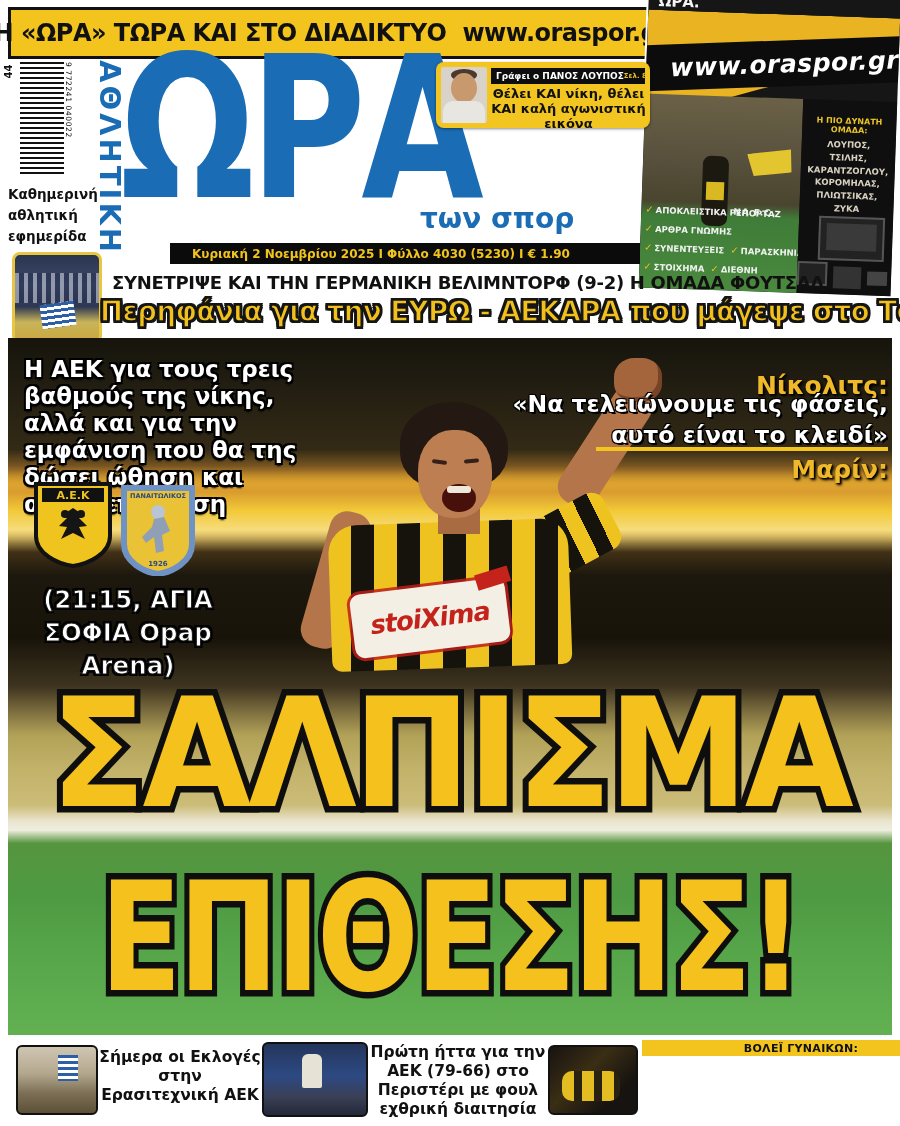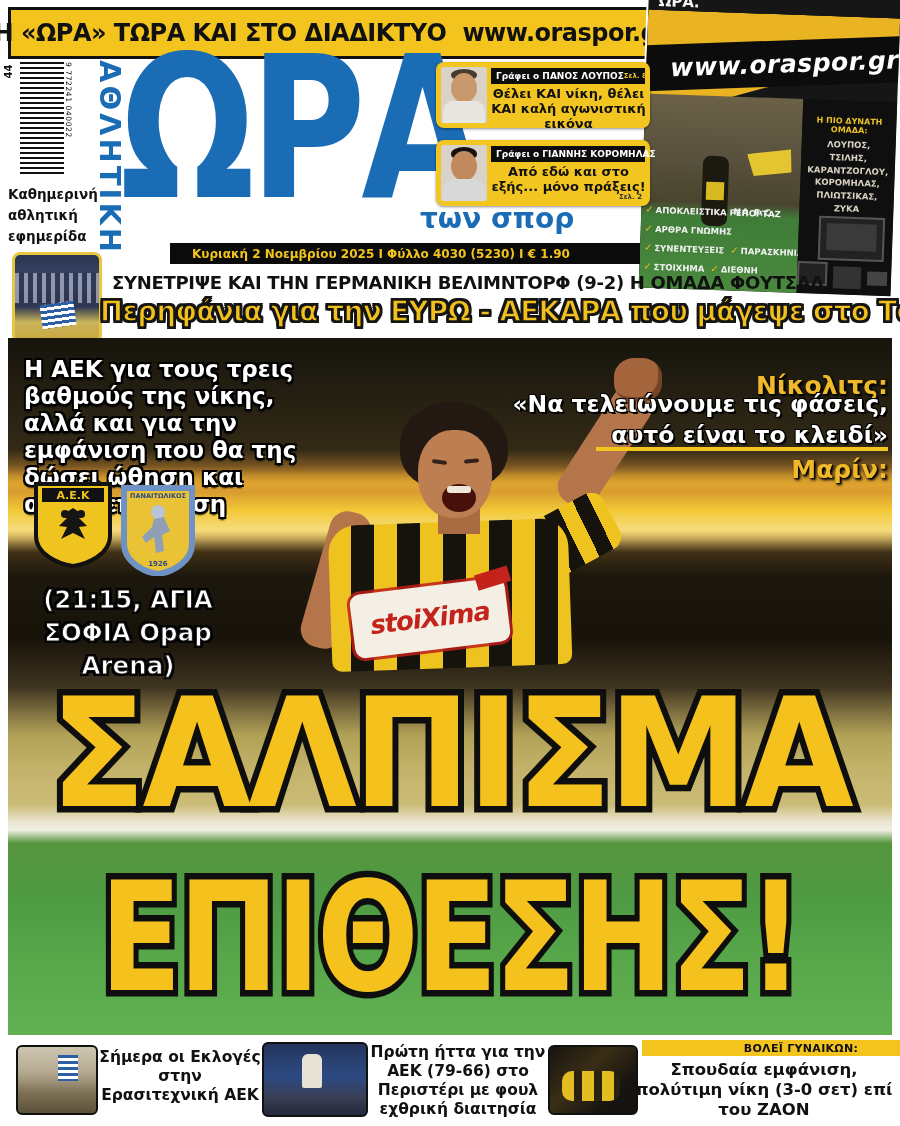--- a/index.html
+++ b/index.html
@@ -226,32 +226,20 @@
       <div class="hair"></div>
       <div class="head"></div>
       <div class="body"></div>
     </div>
     <div class="colhead">
       <span class="nm">Γράφει ο ΠΑΝΟΣ ΛΟΥΠΟΣ</span>
       <span class="pg">Σελ. 8</span>
     </div>
     <div class="colbody">Θέλει ΚΑΙ νίκη, θέλει ΚΑΙ καλή αγωνιστική εικόνα</div>
   </div>
-  <div class="abs colbox" id="colbox-2">
-    <div class="mug mug2">
-      <div class="hair"></div>
-      <div class="head"></div>
-      <div class="body"></div>
-    </div>
-    <div class="colhead">
-      <span class="nm">Γράφει ο ΓΙΑΝΝΗΣ ΚΟΡΟΜΗΛΑΣ</span>
-    </div>
-    <div class="colbody">Από εδώ και στο εξής... μόνο πράξεις!</div>
-    <div class="colpage">Σελ. 2</div>
-  </div>
 
   <div class="abs" id="kicker">
     <span>ΣΥΝΕΤΡΙΨΕ ΚΑΙ ΤΗΝ ΓΕΡΜΑΝΙΚΗ ΒΕΛΙΜΝΤΟΡΦ (9-2) Η ΟΜΑΔΑ ΦΟΥΤΣΑΛ</span>
   </div>
   <div class="abs" id="strip-headline">
     <span>Περηφάνια για την ΕΥΡΩ - ΑΕΚΑΡΑ που μάγεψε στο Τσάμπιονς Λιγκ!</span>
   </div>
 
   <div class="abs" id="photo">
     <div class="abs" id="band-quote2"></div>
@@ -310,15 +298,14 @@
   <div class="abs bphoto" id="bphoto-2">
       <i></i>
     </div>
   <div class="btext" id="btext-2">Πρώτη ήττα για την ΑΕΚ (79-66) στο Περιστέρι με φουλ εχθρική διαιτησία</div>
   <div class="abs bphoto" id="bphoto-3">
       <i></i>
     </div>
   <div class="abs" id="blabel-3">
     <span>ΒΟΛΕΪ ΓΥΝΑΙΚΩΝ:</span>
   </div>
-  <div class="btext" id="btext-3">Σπουδαία εμφάνιση, πολύτιμη νίκη (3-0 σετ) επί του ΖΑΟΝ</div>
 
 </div>
 
 </body></html>

